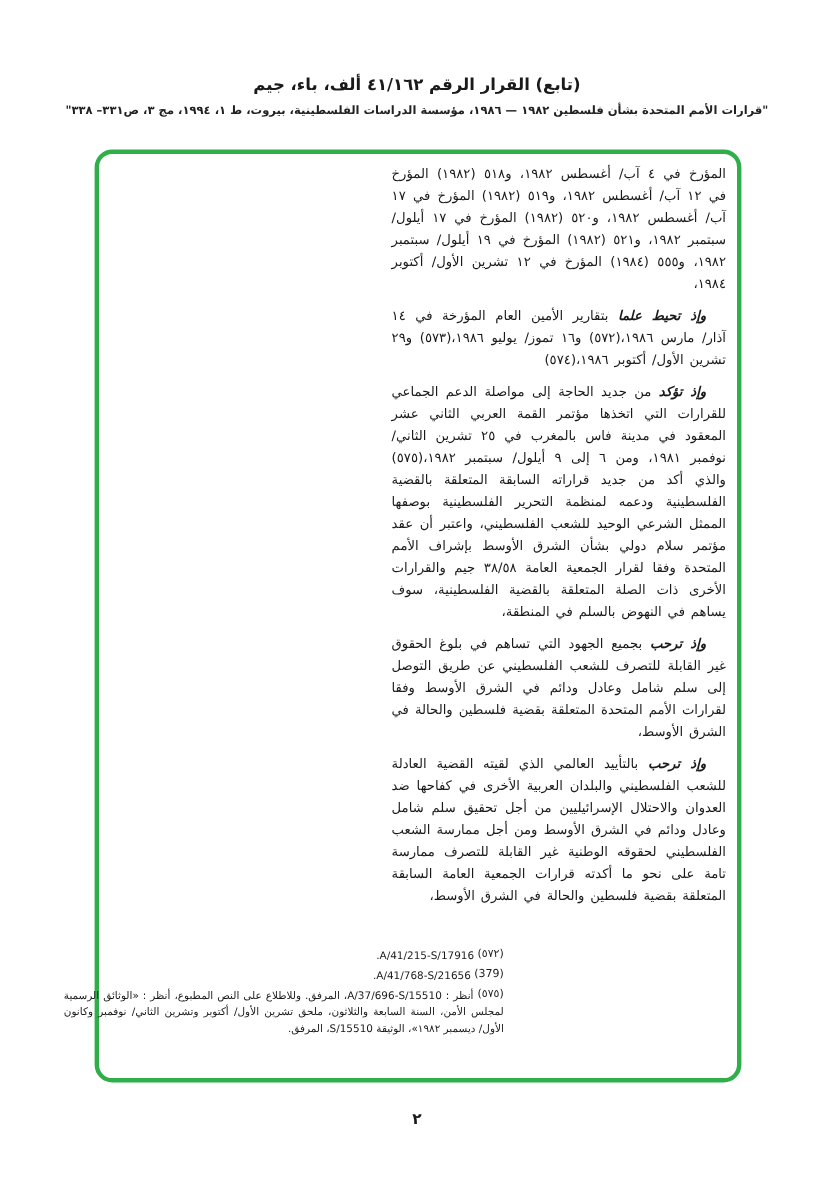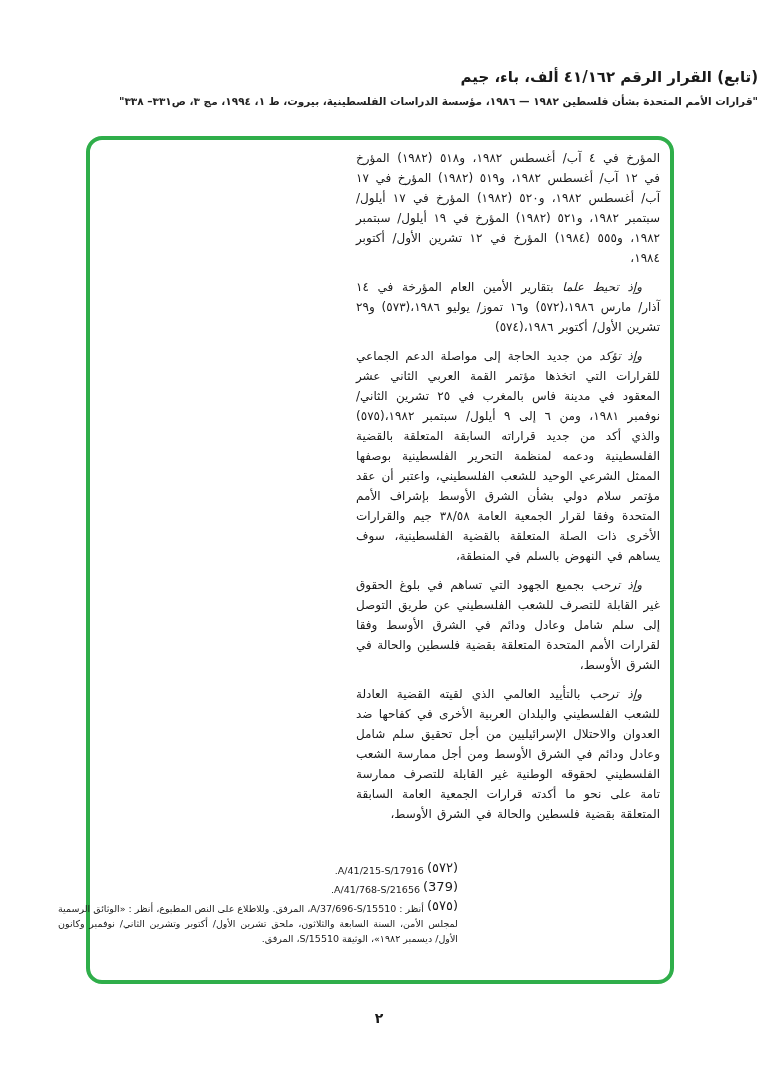--- a/index.html
+++ b/index.html
@@ -9,20 +9,21 @@
     margin:0 auto;
     background:#ffffff;
     font-family:"DejaVu Sans", sans-serif;
     direction:rtl;
     color:#1a1a1a;
     overflow:hidden;
   }
   .header{
     position:absolute;
     top:68px;left:0;right:0;
+    text-align:center;
   }
   .title{
     font-size:15px;
     font-weight:bold;
     letter-spacing:0.2px;
   }
   .source{
     margin-top:9px;
     font-size:10.5px;
     font-weight:bold;
@@ -46,35 +47,35 @@
     text-align:justify;
     word-spacing:1.5px;
     direction:rtl;
   }
   .para{
     margin:0 0 9px 0;
     text-indent:18px;
   }
   .para.continuation{ text-indent:0; }
   .lead{
-    font-weight:normal;
+    font-weight:bold;
     font-style:italic;
   }
   .footnotes{
     position:absolute;
     top:860px;left:58px;
     width:400px;
     font-size:9.5px;
     line-height:15px;
     direction:rtl;
     text-align:justify;
   }
   .footnote{ margin:0 0 1px 0; }
   .fn-marker{
-    font-size:13px;
+    font-size:10px;
     vertical-align:2px;
     white-space:nowrap;
   }
   .fn-text{ }
   .page-number{
     position:absolute;
     top:1010px;left:0;right:0;
     text-align:center;
     font-size:14px;
     font-weight:bold;

